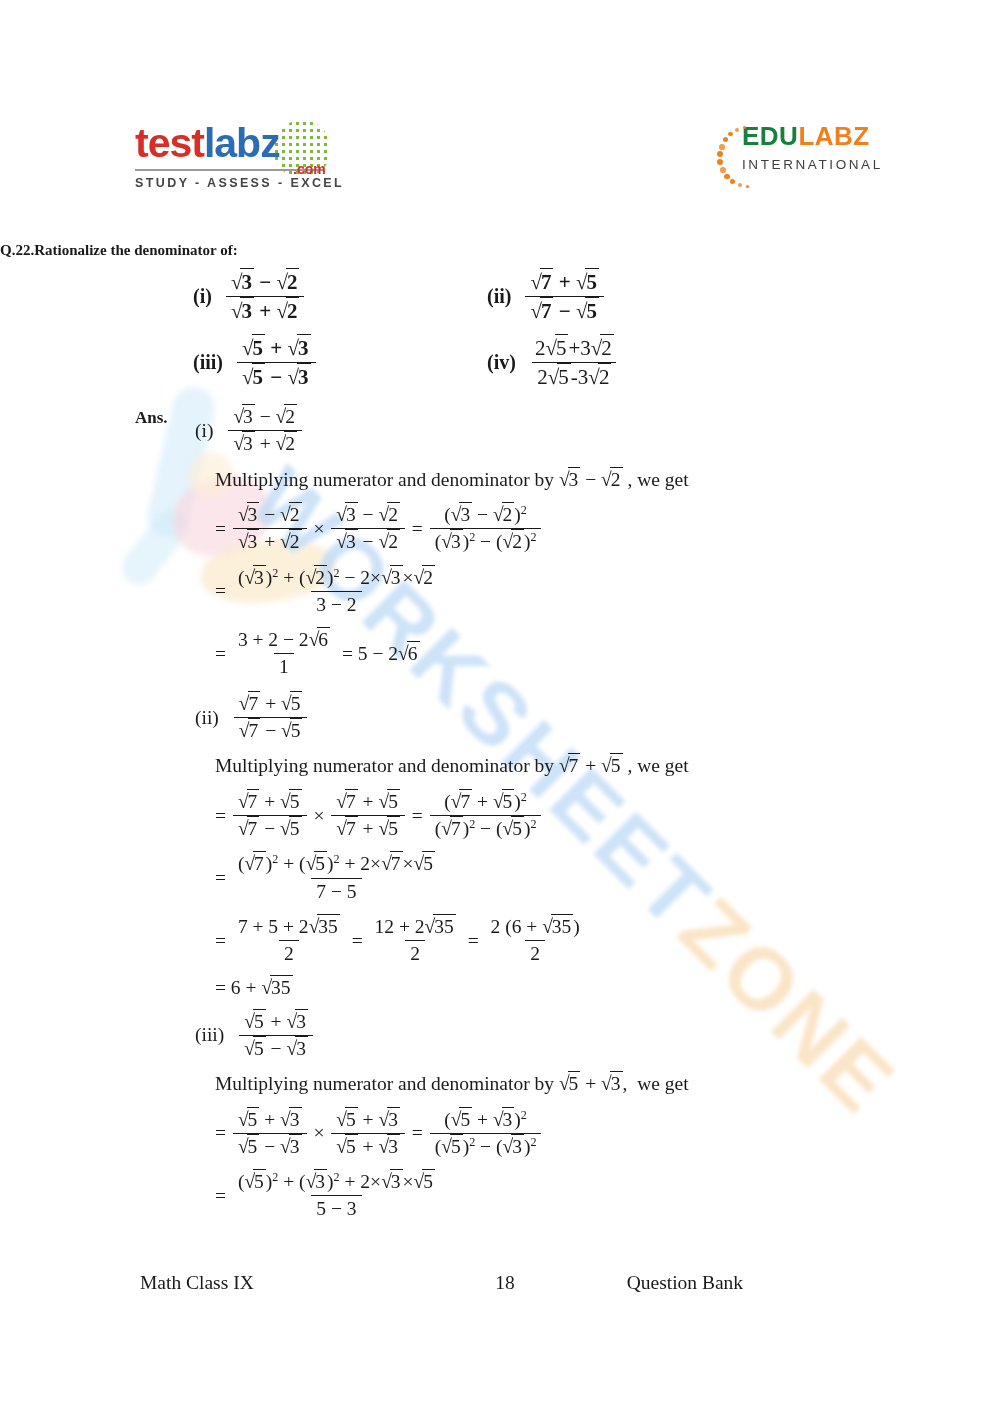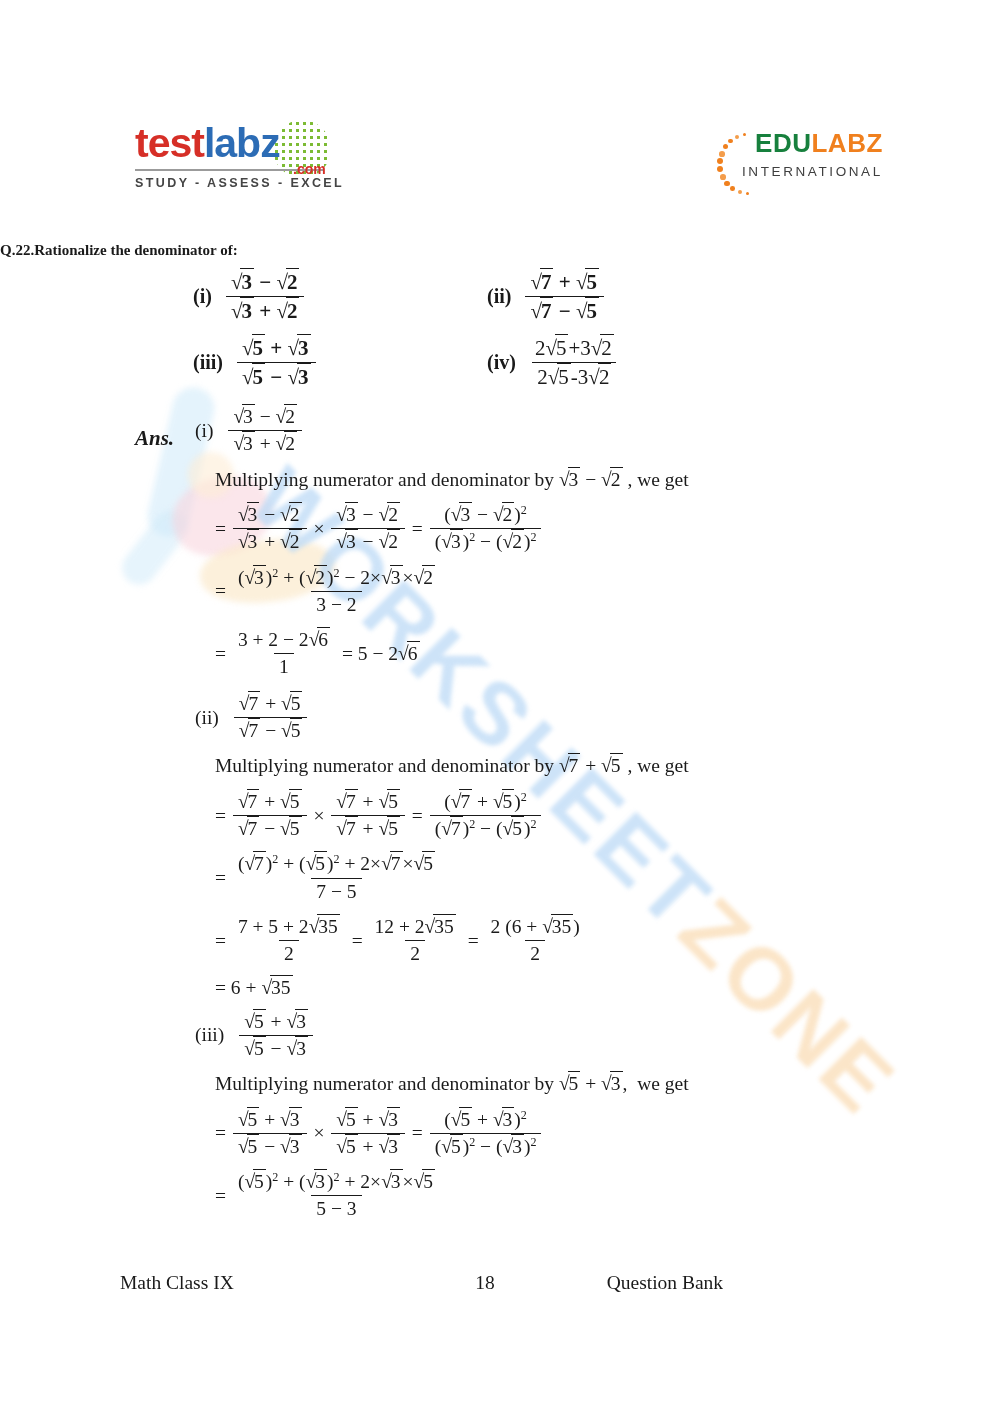--- a/index.html
+++ b/index.html
@@ -12,21 +12,21 @@
             background-image:radial-gradient(#76b82a 1.7px, rgba(118,184,42,0) 1.8px);
             background-size:7px 7px;opacity:.95;}
   .tl-word{position:relative;z-index:1;font-family:"Liberation Sans",sans-serif;font-weight:700;
            font-size:41px;line-height:46px;letter-spacing:-1px;}
   .tl-red{color:#d62f27;} .tl-blue{color:#2c6cb5;}
   .tl-com{position:absolute;left:158px;top:26px;font-size:14px;letter-spacing:0;color:#d62f27;font-weight:700;}
   .tl-rule{margin-top:3px;width:188px;height:2px;background:#9b9b9b;}
   .tl-tagline{margin-top:5px;font-family:"Liberation Sans",sans-serif;font-size:12.5px;font-weight:700;
               letter-spacing:2.4px;color:#454545;white-space:nowrap;}
 
-  .edu-logo{position:absolute;left:712px;top:129px;z-index:2;text-align:right;}
+  .edu-logo{position:absolute;left:712px;top:122px;z-index:2;}
   .edu-word{margin-left:30px;font-family:"Liberation Sans",sans-serif;font-weight:700;font-size:26px;
             line-height:28px;letter-spacing:.5px;white-space:nowrap;}
   .edu-green{color:#17803d;} .edu-orange{color:#f0801e;}
   .edu-sub{margin-left:30px;margin-top:7px;font-family:"Liberation Sans",sans-serif;font-size:13.5px;
            letter-spacing:2.6px;color:#3f3f3f;white-space:nowrap;}
   .edu-arc{position:absolute;left:0;top:2px;width:44px;height:70px;}
   .edu-dot{position:absolute;border-radius:50%;background:#f0801e;}
 
   
   .wm-text{position:absolute;left:302px;top:448px;transform:rotate(45deg);transform-origin:0 0;
@@ -53,27 +53,27 @@
   
   .content{position:absolute;left:0;top:236px;width:100%;z-index:2;}
   .q-head{display:flex;gap:0;font-weight:700;font-size:15px;line-height:28px;}
   .q-row{position:relative;height:66px;margin-top:4px;}
   #qrow2{height:60px;margin-top:0;}
   .q-part{position:absolute;top:0;display:flex;align-items:center;gap:12px;font-size:21px;}
   .q-part.c1{left:193px;} .q-part.c2{left:487px;}
   .q-label{font-weight:700;font-size:20px;}
 
   .answer{position:relative;}
-  .ans-label{position:absolute;left:135px;top:22px;font-weight:700;font-size:21px;font-style:italic;}
+  .ans-label{position:absolute;left:135px;top:4px;font-weight:700;font-size:17px;}
   .head-row{display:flex;align-items:center;gap:13px;margin:10px 0 0 195px;font-size:19.5px;}
   .text-row{margin:8px 0 0 215px;font-size:19.5px;line-height:1.4;}
   .eq-row{display:flex;align-items:center;margin:9px 0 0 215px;font-size:19.5px;}
 
   
-  .footer{position:absolute;left:120px;top:1272px;width:730px;display:flex;font-size:19.5px;z-index:2;}
+  .footer{position:absolute;left:140px;top:1272px;width:730px;display:flex;font-size:19.5px;z-index:2;}
   .fl{flex:1;text-align:left;} .fc{flex:1;text-align:center;} .fr{flex:1;text-align:left;}
 </style>
 </head>
 <body>
 
 <div class="page">
 
   <div class="blob" id="blob1"></div>
   <div class="blob" id="blob2"></div>
   <div class="blob" id="blob3"></div>

